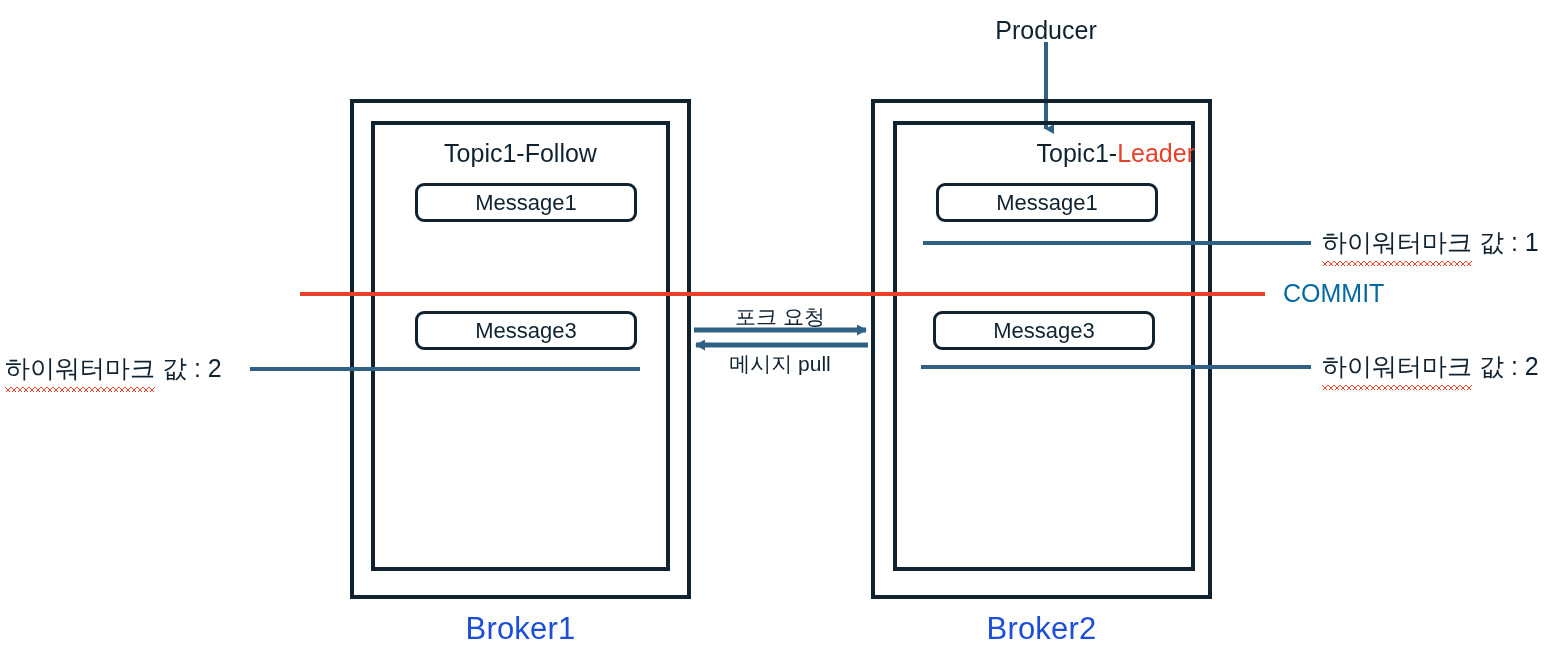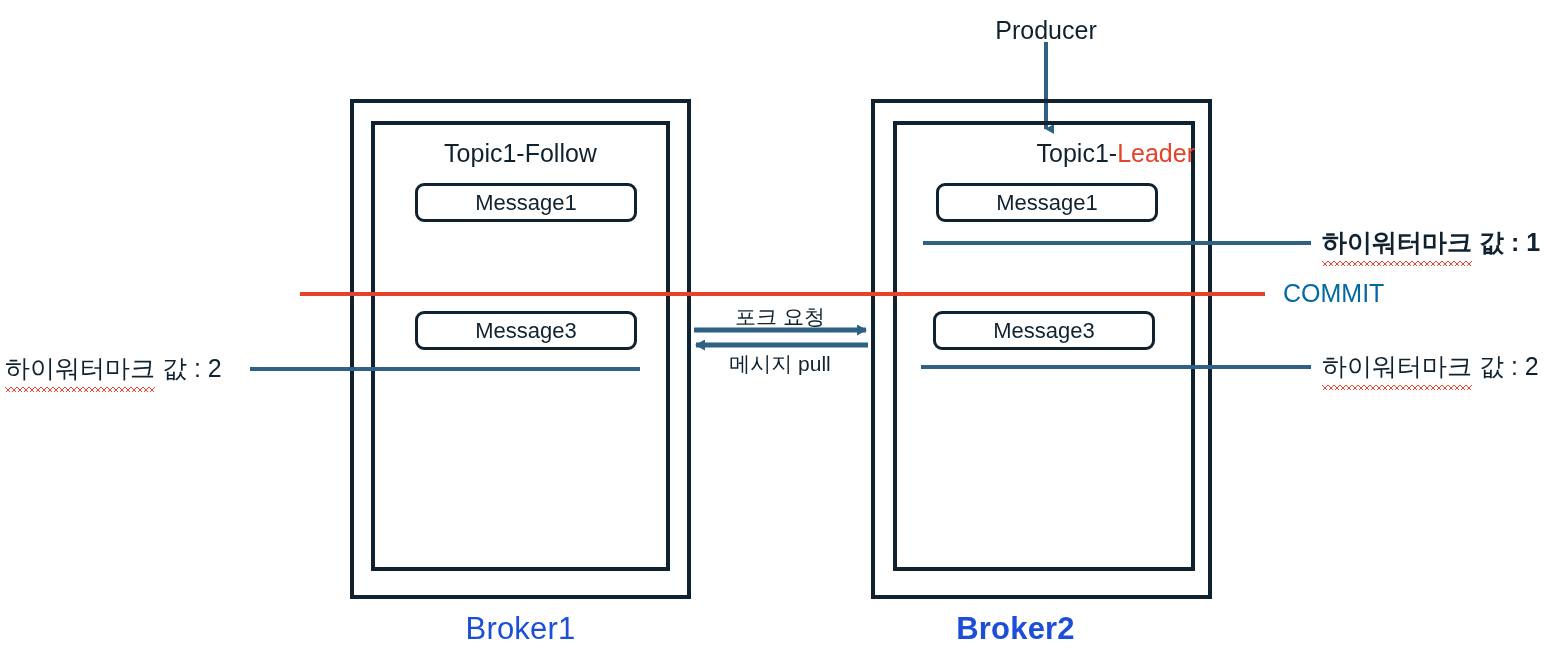--- a/index.html
+++ b/index.html
@@ -191,31 +191,31 @@
   </div>
 
   <div class="msg-pill" style="left:936px; top:183px; width:222px; height:39px;">
     <span>Message1</span>
   </div>
 
   <div class="msg-pill" style="left:933px; top:311px; width:222px; height:39px;">
     <span>Message3</span>
   </div>
 
-  <div class="broker-caption" style="left:845px; top:611px; width:341px;font-weight:bold;">
+  <div class="broker-caption" style="left:871px; top:611px; width:341px;">
     <span>Broker2</span>
   </div>
 
   <div class="producer-label" style="left:946px; top:16px; width:200px;">
     <span>Producer</span>
   </div>
 
   <div class="hline" style="left:923px; top:241px; width:388px;"></div>
 
-  <div class="hw-label" style="left:1322px; top:226px;font-weight:bold;">
+  <div class="hw-label" style="left:1322px; top:226px;">
     <span class="spell">하이워터마크</span><span> 값 : 1</span>
   </div>
 
   <div class="hline" style="left:250px; top:367px; width:390px;"></div>
 
   <div class="hw-label" style="left:5px; top:352px;">
     <span class="spell">하이워터마크</span><span> 값 : 2</span>
   </div>
 
   <div class="hline" style="left:921px; top:365px; width:390px;"></div>

